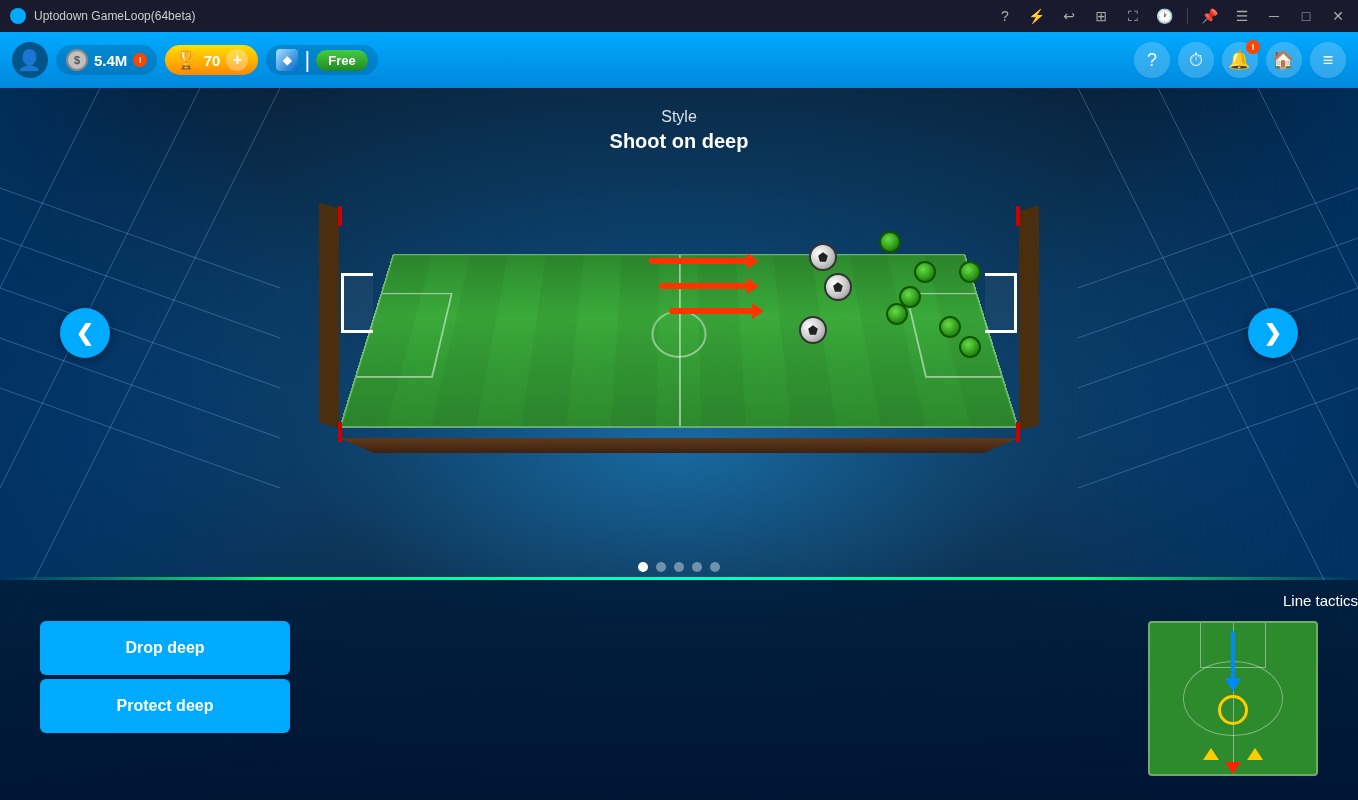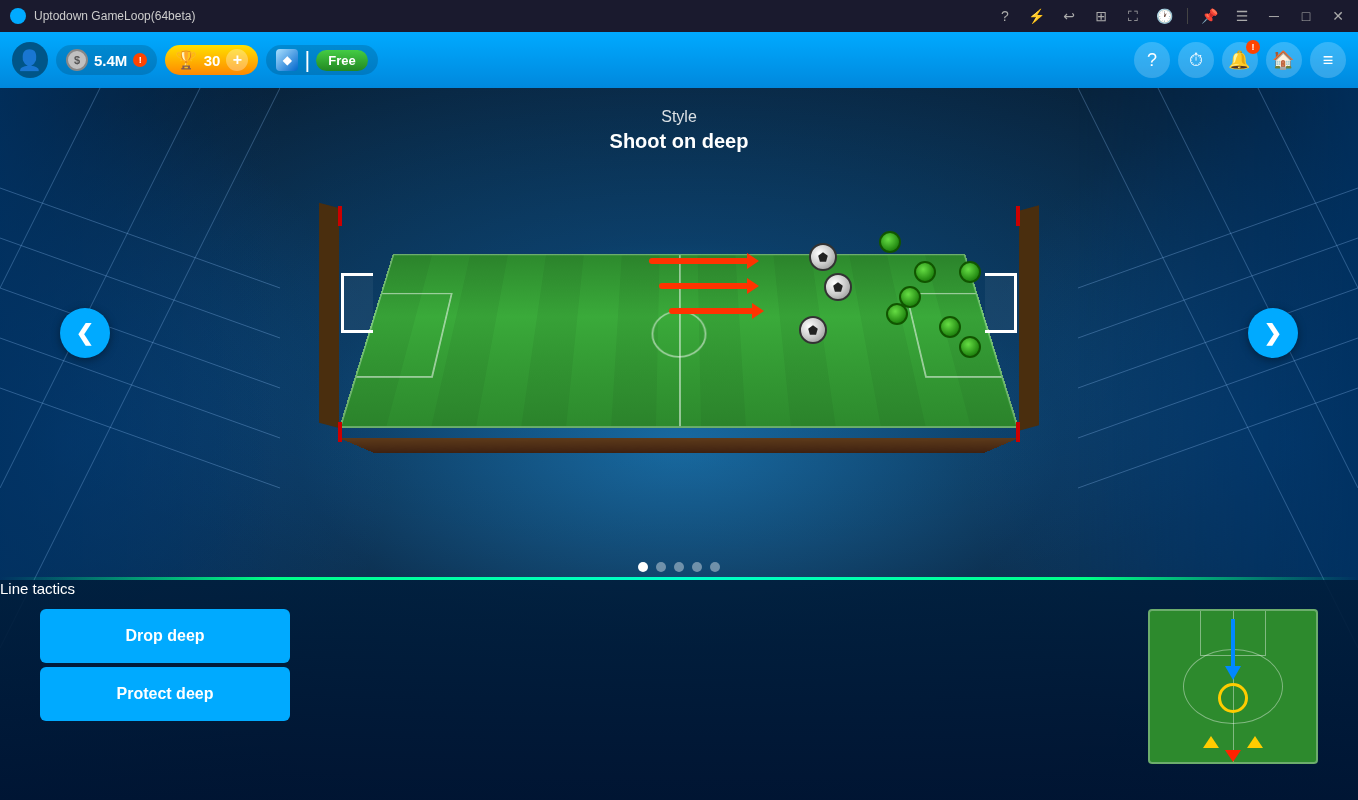--- a/index.html
+++ b/index.html
@@ -453,23 +453,24 @@
       position: absolute;
       bottom: 0;
       left: 0;
       right: 0;
       height: 220px;
       background: linear-gradient(180deg, rgba(0,30,60,0.9) 0%, rgba(0,20,50,0.95) 100%);
       z-index: 15;
     }
 
     #tactics-title {
-      text-align: left;
+      text-align: right;
       color: white;
       font-size: 15px;
+      padding-top: 12px;
       margin-bottom: 12px;
     }
 
     #tactics-content {
       display: flex;
       justify-content: space-between;
       align-items: flex-start;
       padding: 0 40px;
       gap: 20px;
     }
@@ -554,21 +555,21 @@
   <div id="avatar">👤</div>
 
   <div class="coin-badge">
     <div class="coin-icon">$</div>
     <span class="coin-value">5.4M</span>
     <div class="alert-dot">!</div>
   </div>
 
   <div class="trophy-badge">
     <span class="trophy-icon">🏆</span>
-    <span class="trophy-value">30</span>
+    <span class="trophy-value">70</span>
     <div class="plus-btn">+</div>
   </div>
 
   <div class="gem-badge">
     <div class="gem-icon">◆</div>
     <span style="color:white;font-size:22px;line-height:1;">|</span>
     <div class="free-label">Free</div>
   </div>
 
   <div class="nav-spacer"></div>

